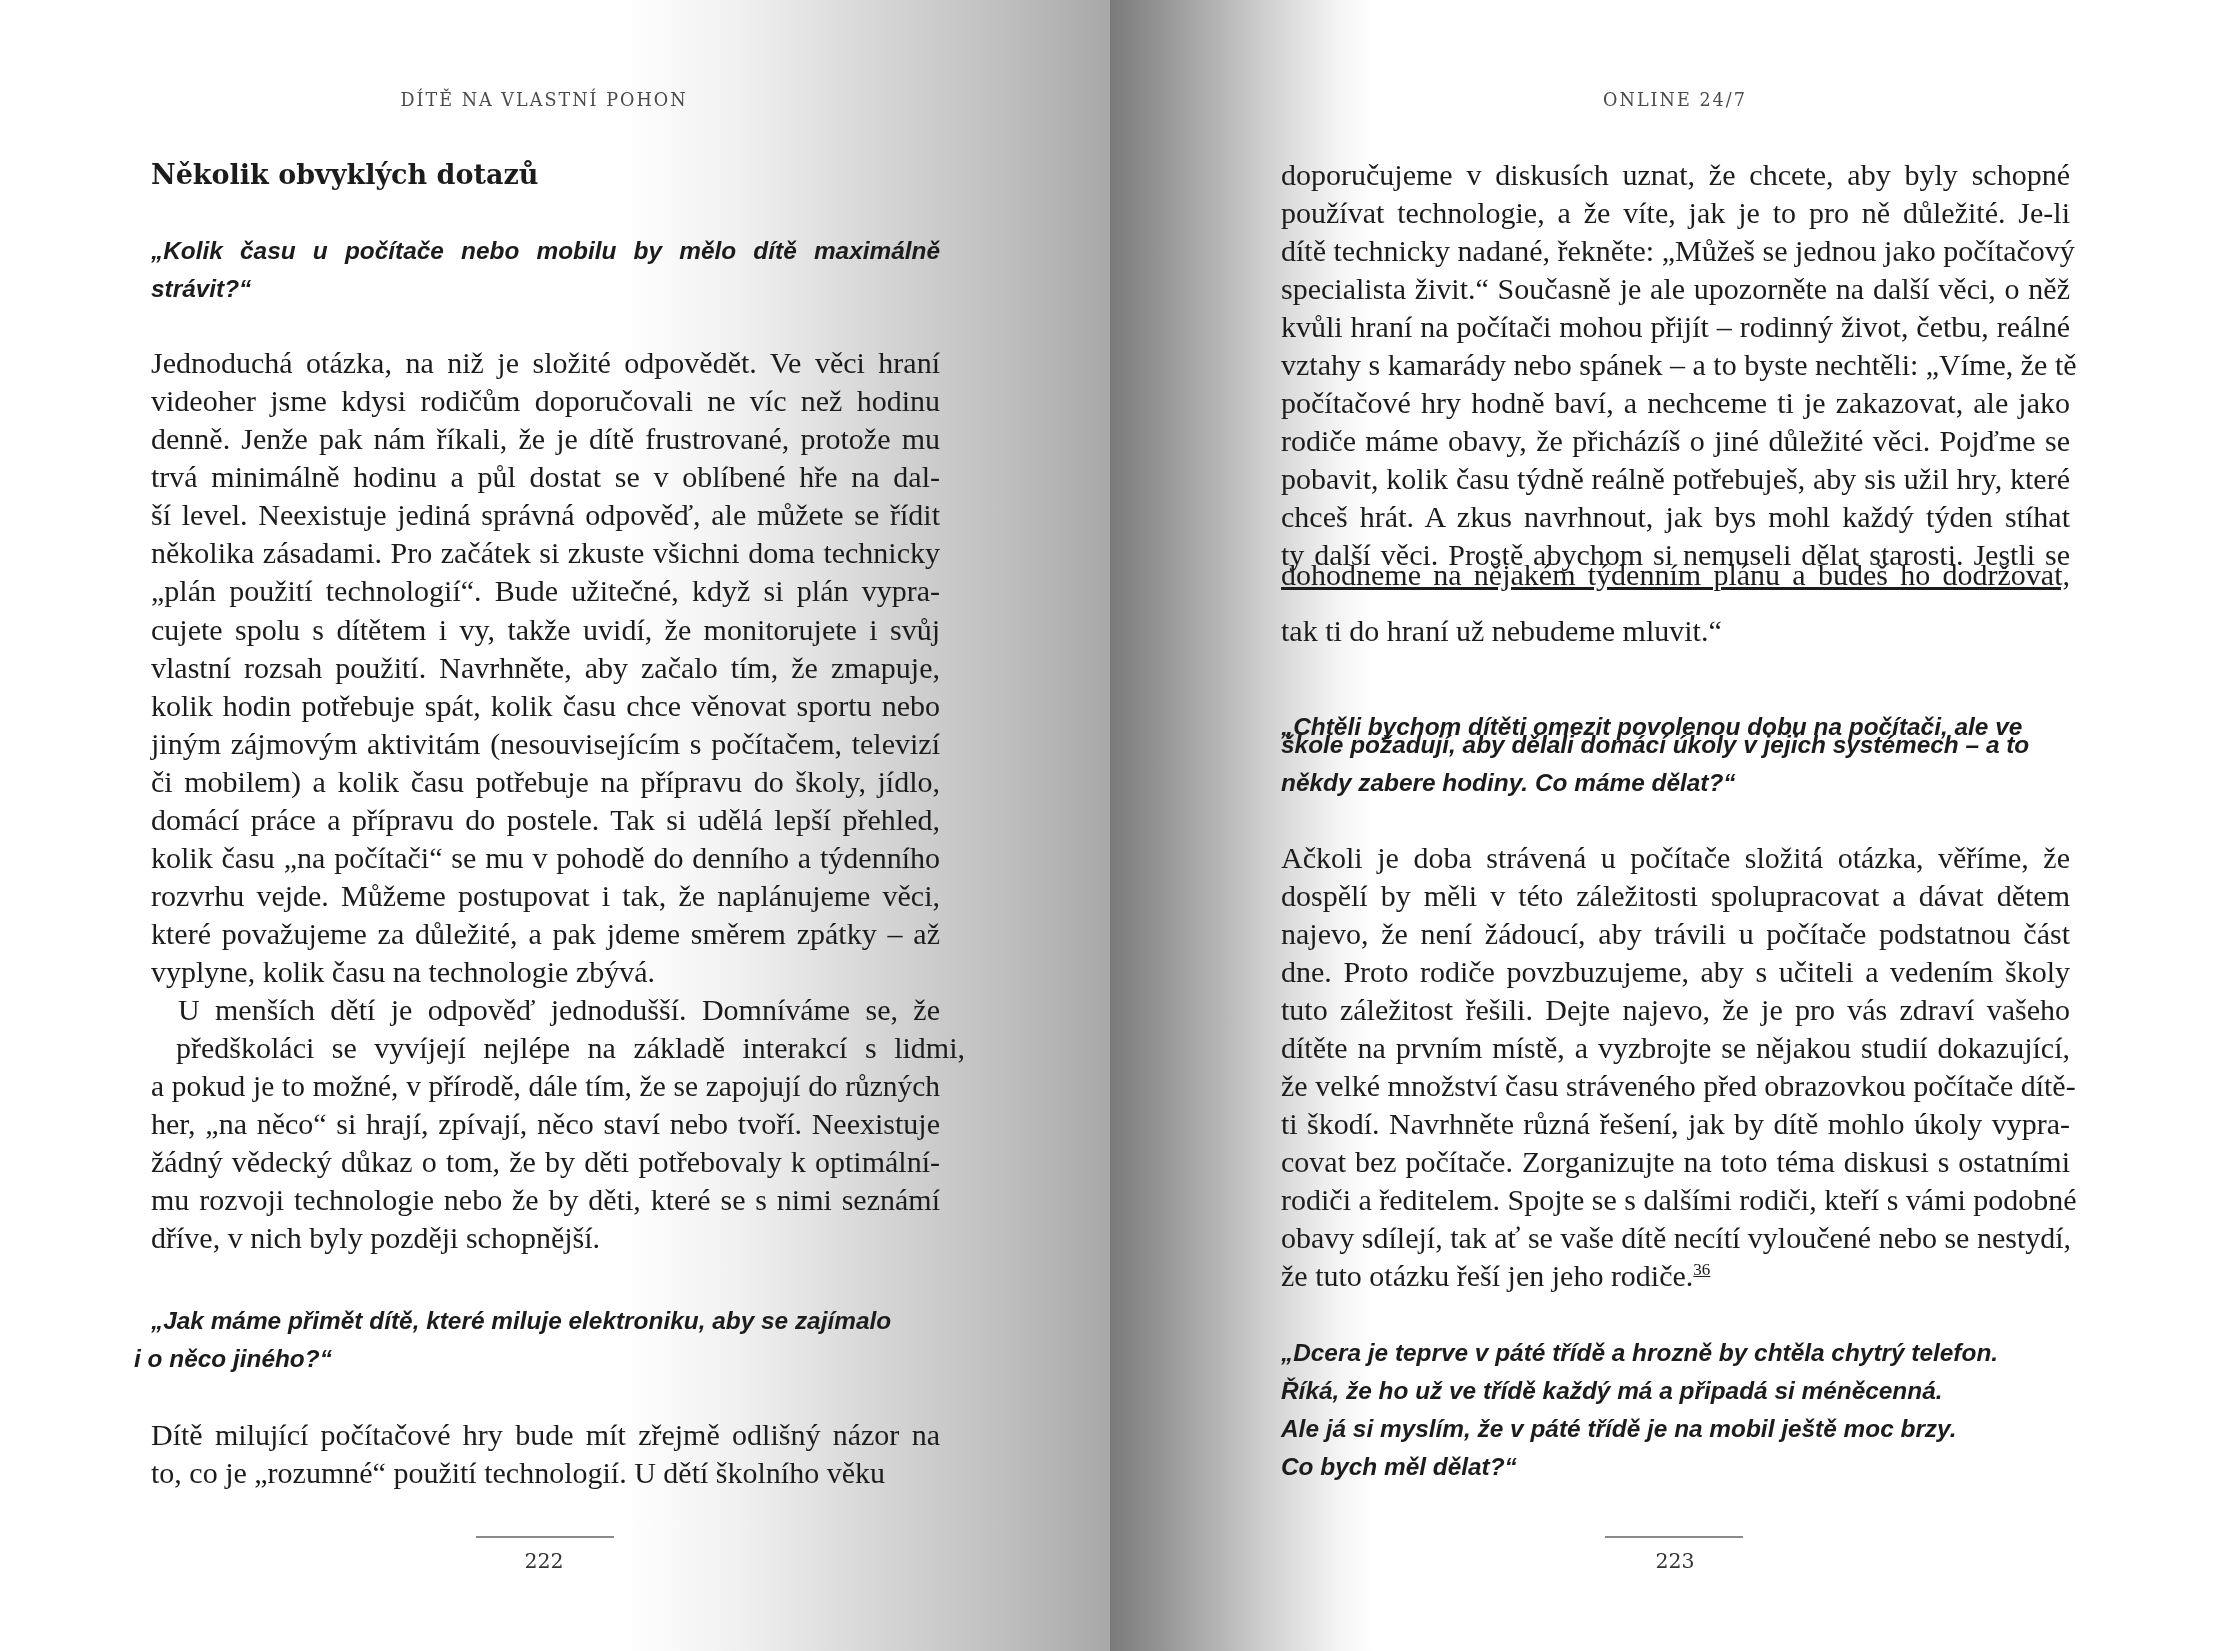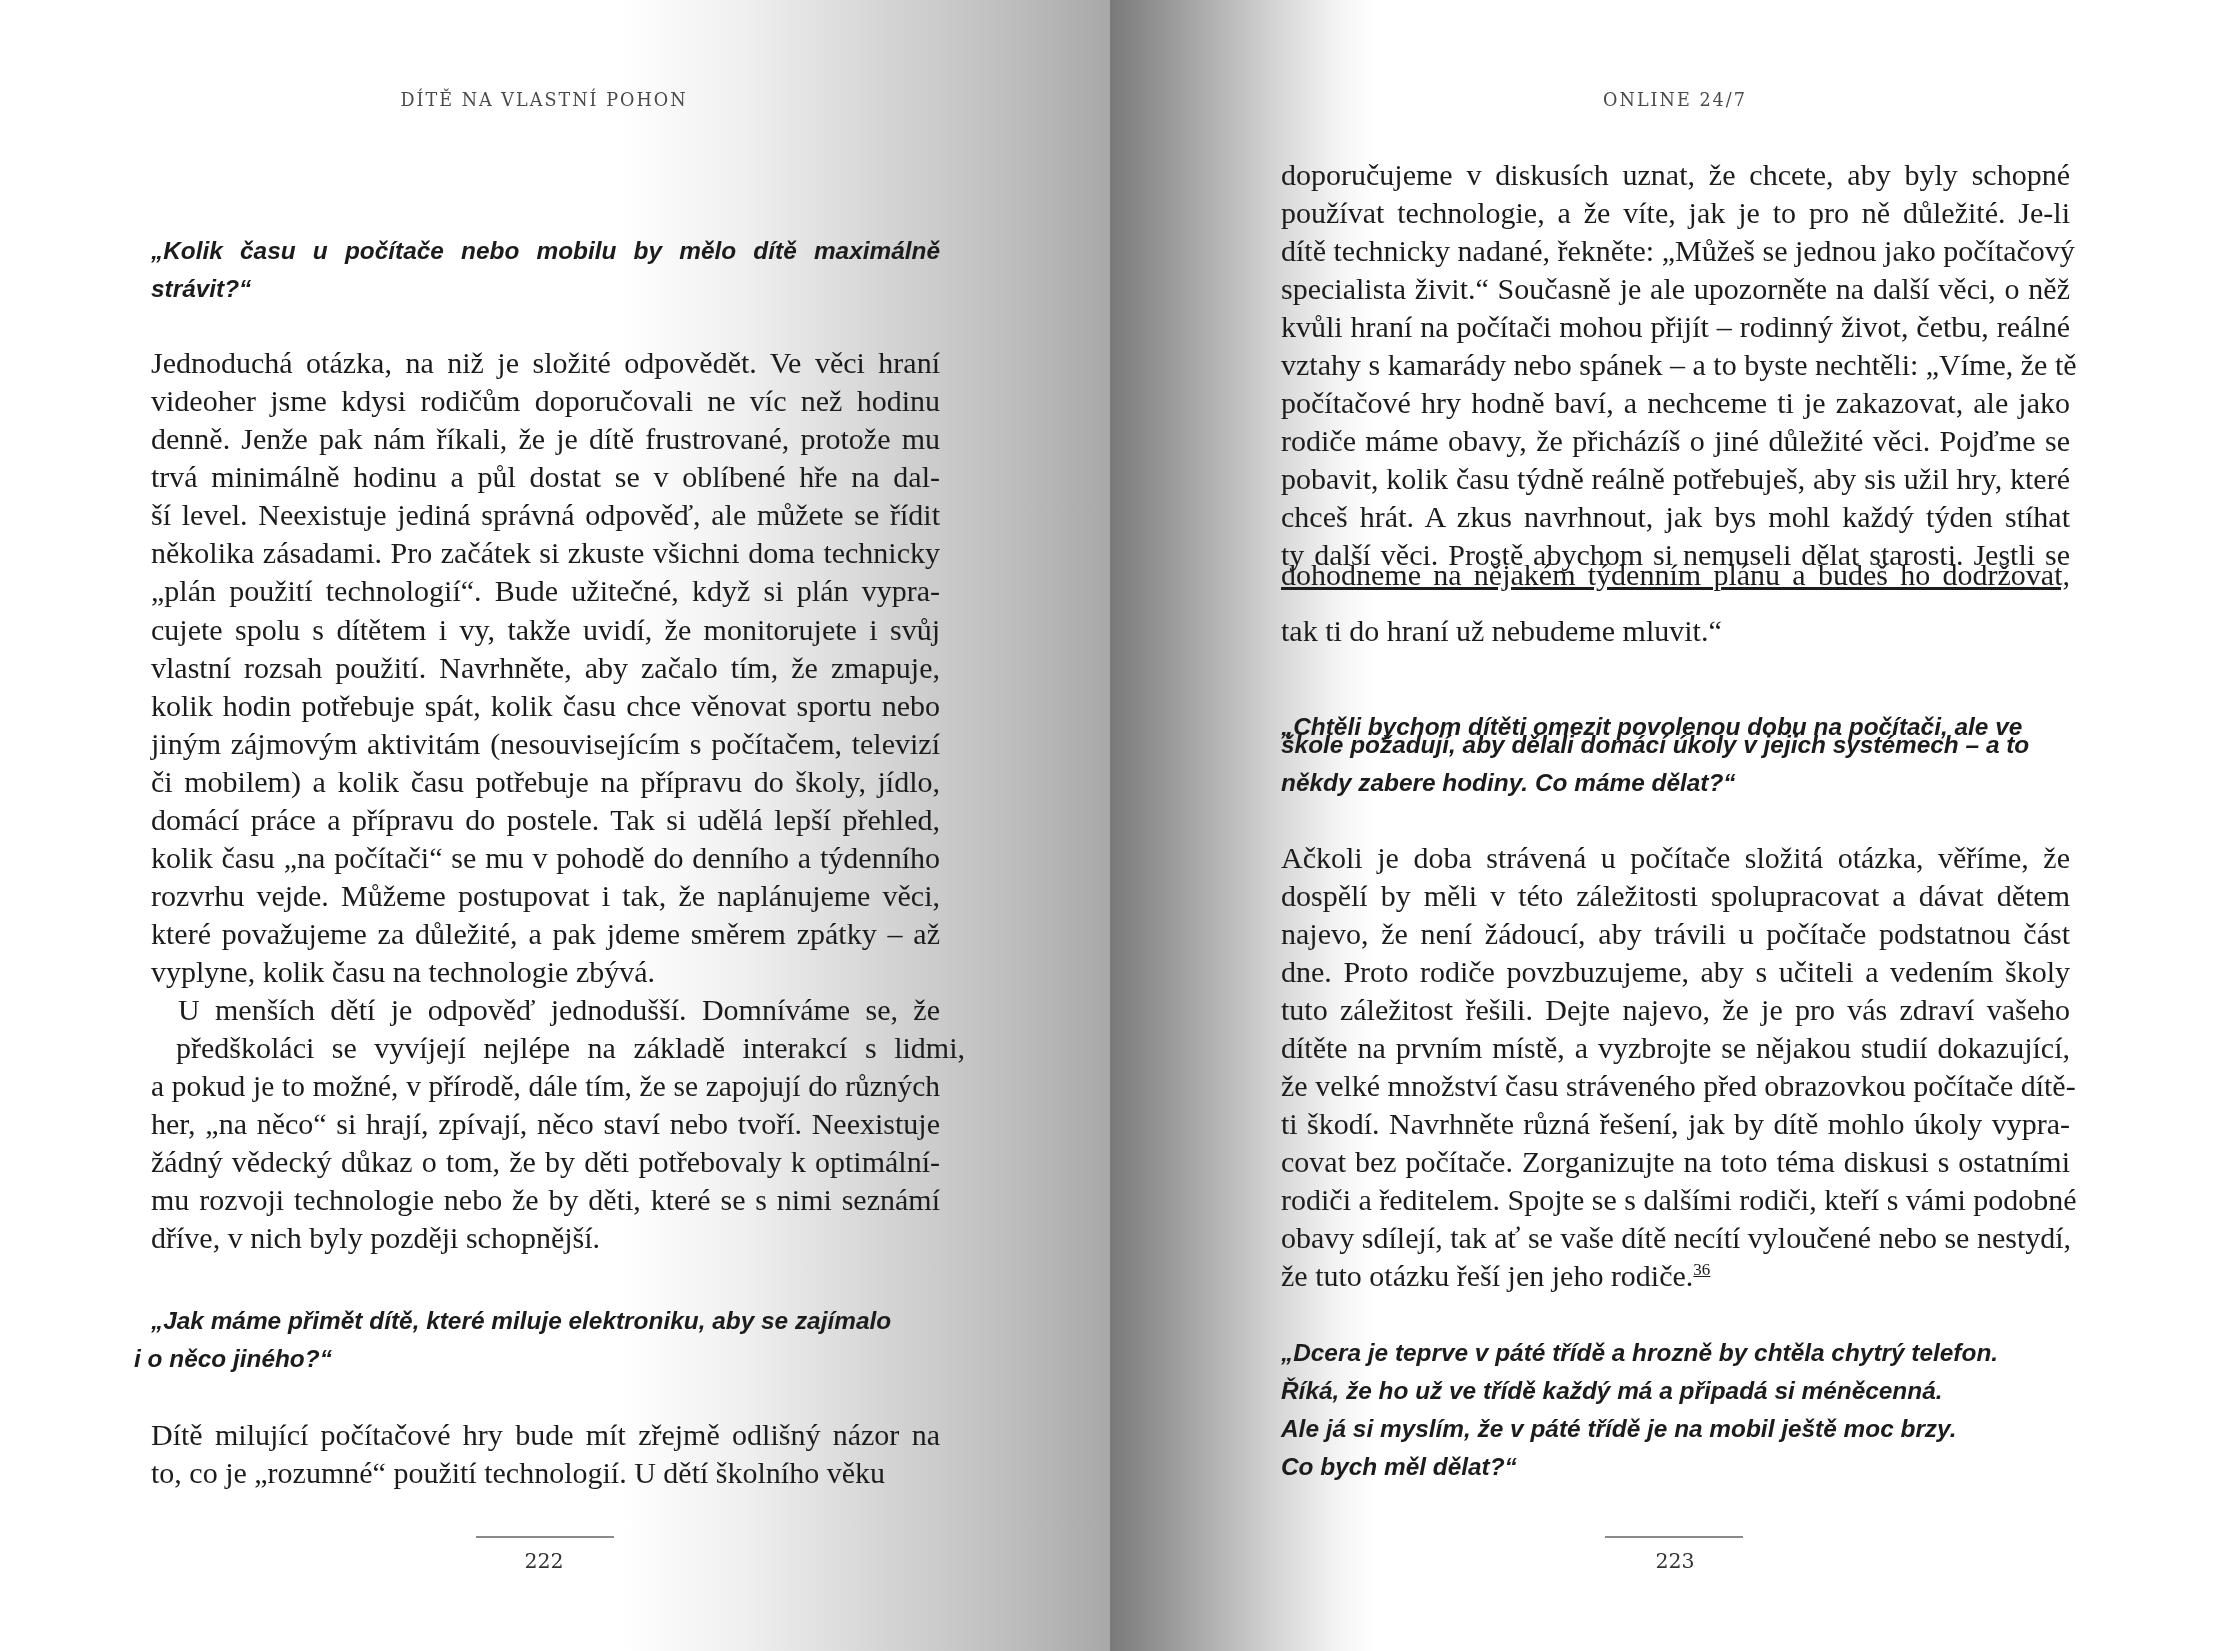--- a/index.html
+++ b/index.html
@@ -39,20 +39,21 @@
   sup { font-size:17px; line-height:0; vertical-align:super;text-decoration:underline; }
 </style>
 </head>
 <body>
 
 <div class="spread">
 
   <div class="page-left">
     <div class="running-head" style="left:544px;">DÍTĚ NA VLASTNÍ POHON</div>
 
+    <div class="heading" style="left:151px; top:156px;">Několik obvyklých dotazů</div>
 
     <div>
       <div class="line q" style="left: 151px; top: 232px; width: 789px; display: block;">„Kolik času u počítače nebo mobilu by mělo dítě maximálně</div>
       <div class="line q last" style="left: 151px; top: 270px; width: 789px; display: block;">strávit?“</div>
     </div>
 
     <div id="l-p1">
         <div class="line" style="left: 151px; top: 344px; width: 789px; display: block; font-family: Liberation Serif, serif;">Jednoduchá otázka, na niž je složité odpovědět. Ve věci hraní</div>
         <div class="line" style="left: 151px; top: 382px; width: 789px; display: block;">videoher jsme kdysi rodičům doporučovali ne víc než hodinu</div>
         <div class="line" style="left: 151px; top: 420px; width: 789px; display: block;">denně. Jenže pak nám říkali, že je dítě frustrované, protože mu</div>

